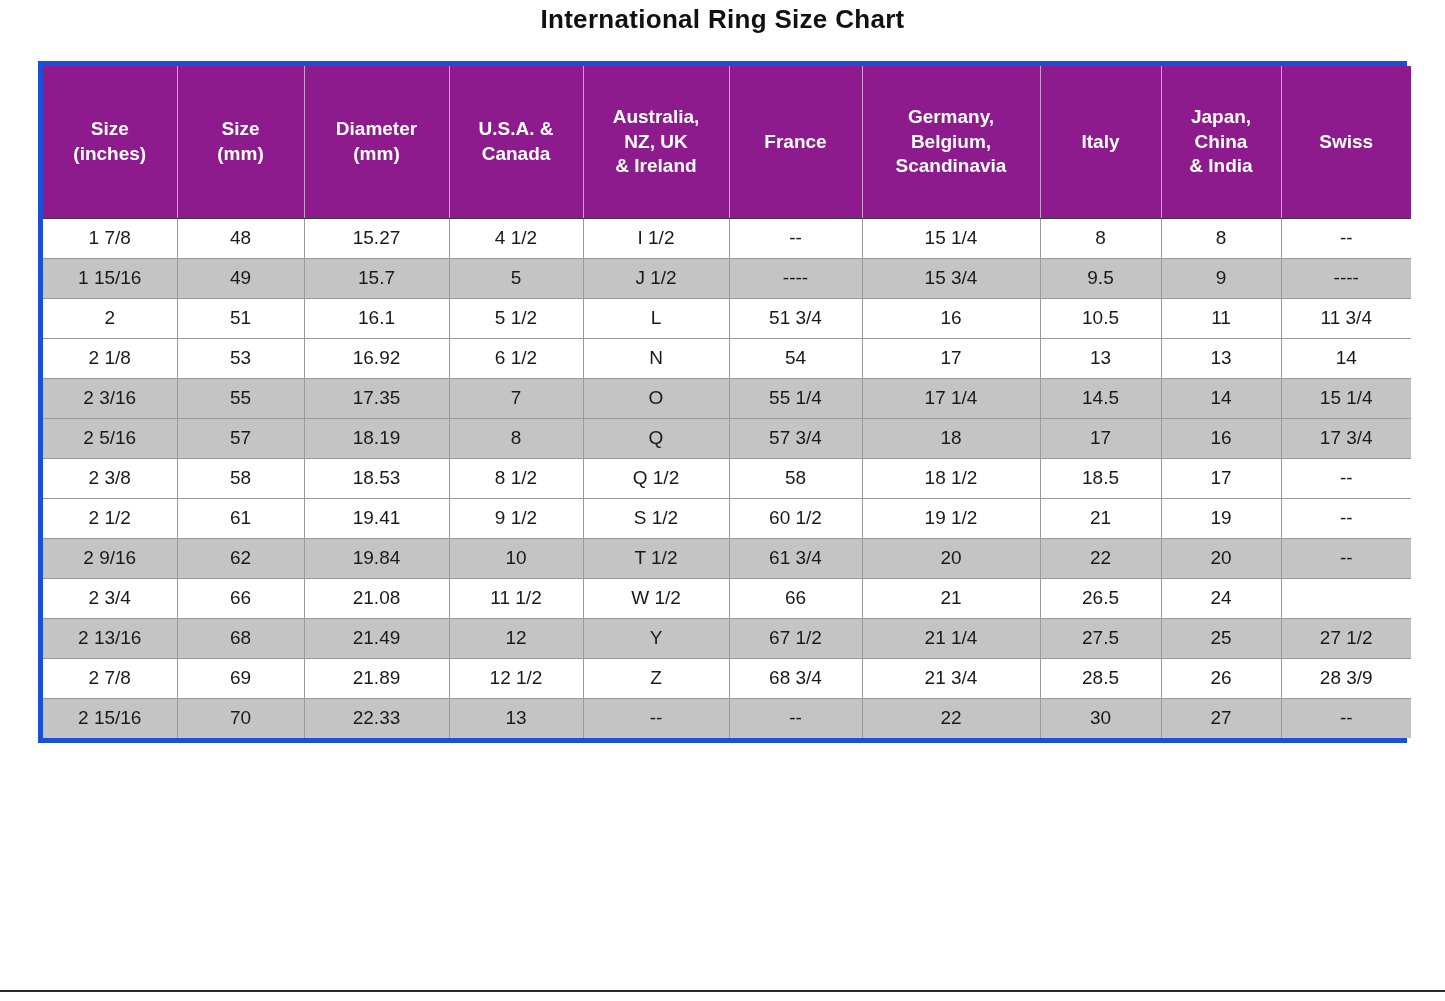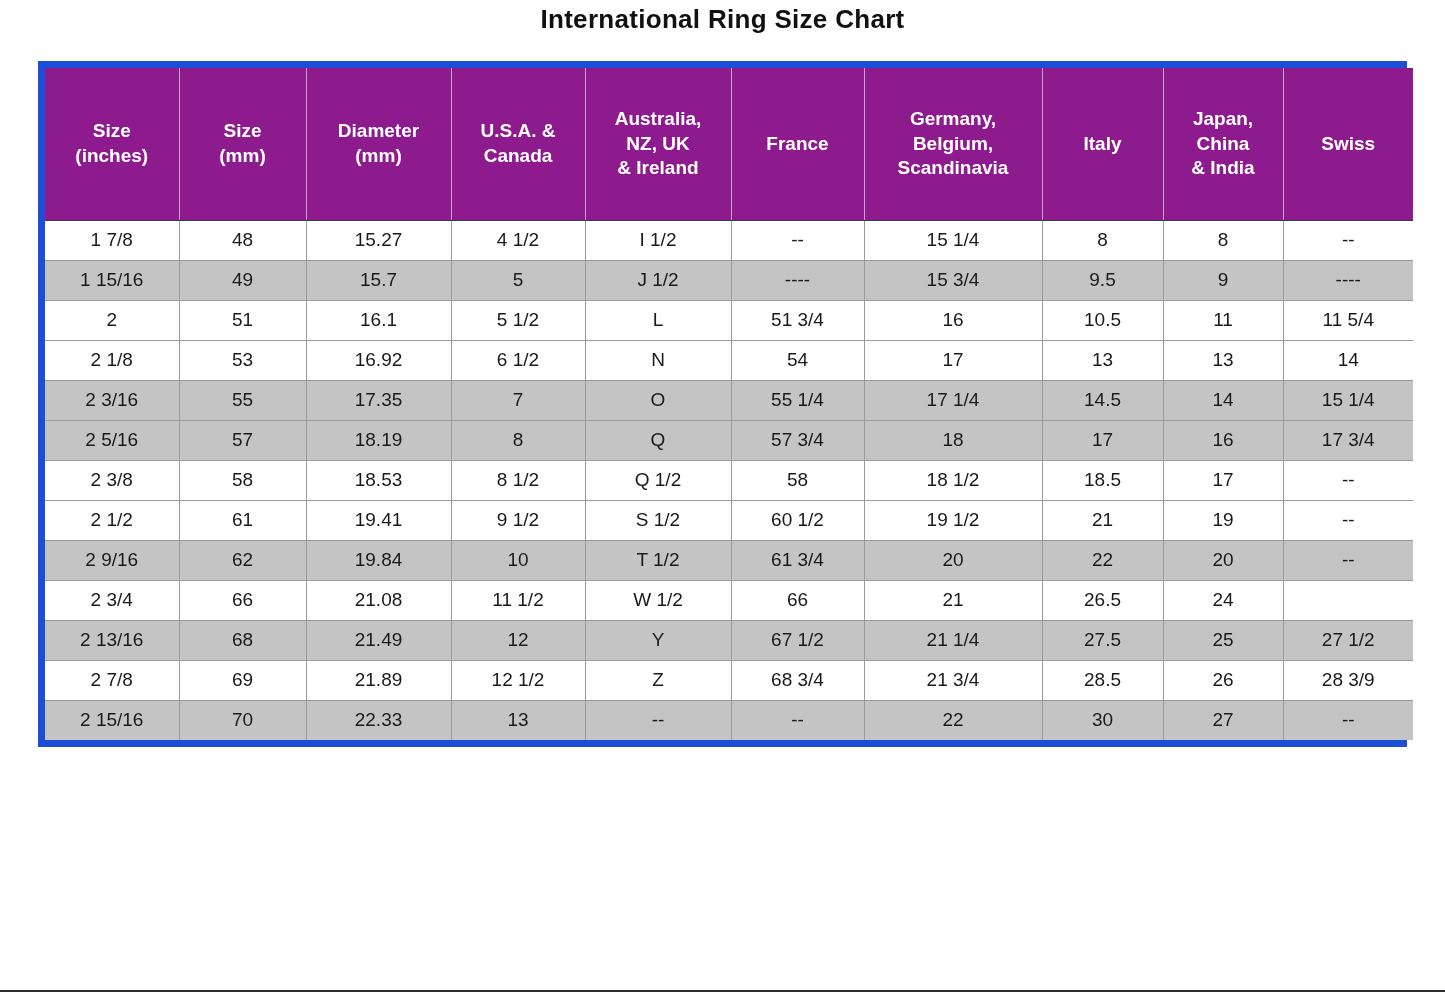--- a/index.html
+++ b/index.html
@@ -24,21 +24,21 @@
   .chart-title {
     text-align: center;
     font-size: 26px;
     font-weight: bold;
     color: #111111;
     padding-top: 4px;
     letter-spacing: 0.3px;
   }
   .table-wrap {
     margin: 26px 38px 0 38px;
-    border: 7px solid #1d4ed8;
+    border: 5px solid #1d4ed8;
     box-sizing: border-box;
   }
   table.ring-table {
     border-collapse: collapse;
     width: 1368px;
     table-layout: fixed;
   }
   table.ring-table th {
     background: #8e1b8e;
     color: #ffffff;
@@ -162,21 +162,21 @@
           <tr class="row-odd">
             <td>2</td>
             <td>51</td>
             <td>16.1</td>
             <td>5 1/2</td>
             <td>L</td>
             <td>51 3/4</td>
             <td>16</td>
             <td>10.5</td>
             <td>11</td>
-            <td>11 5/4</td>
+            <td>11 3/4</td>
           </tr>
           <tr class="row-odd">
             <td>2  1/8</td>
             <td>53</td>
             <td>16.92</td>
             <td>6 1/2</td>
             <td>N</td>
             <td>54</td>
             <td>17</td>
             <td>13</td>

